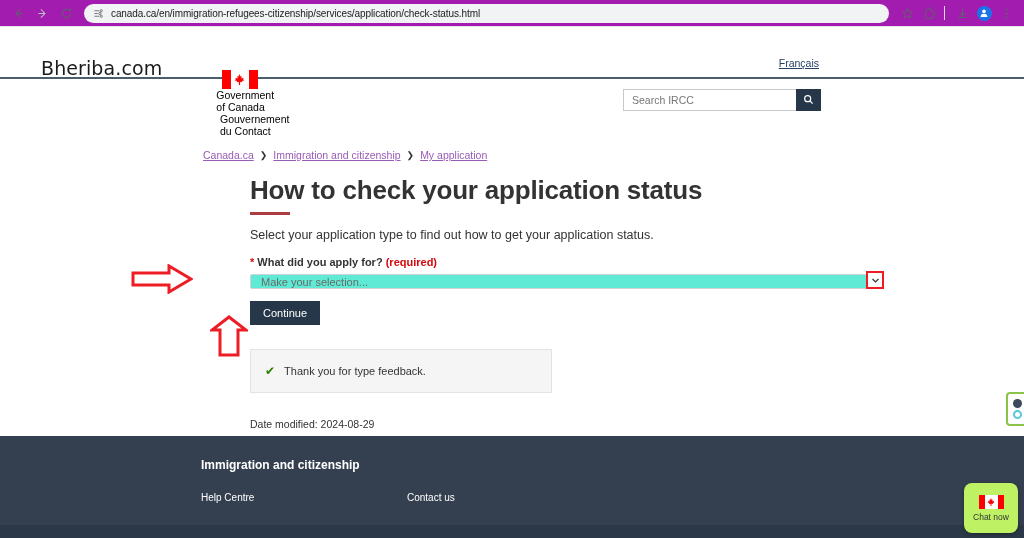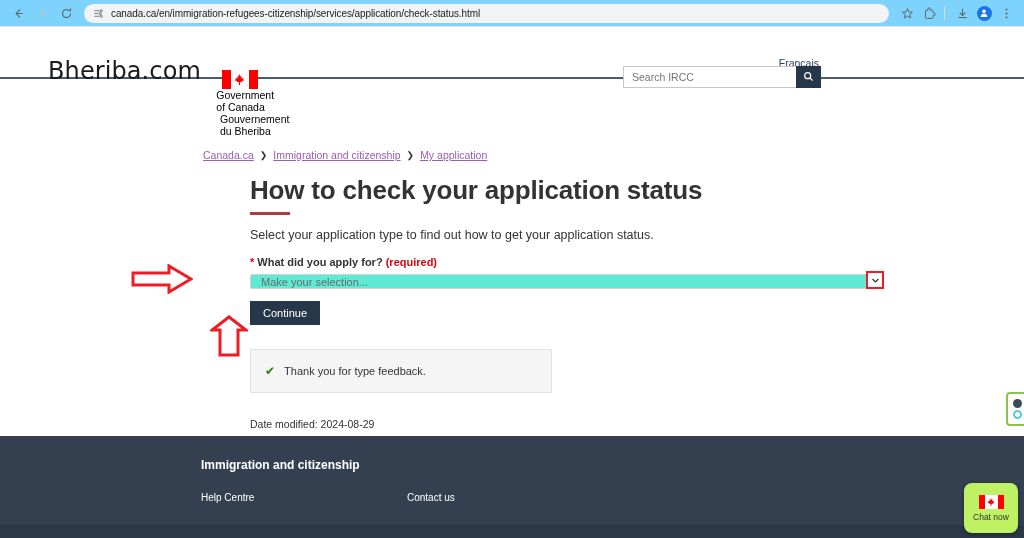--- a/index.html
+++ b/index.html
@@ -6,21 +6,21 @@
   html, body {
     width: 1024px; height: 538px;
     overflow: hidden;
     background: #ffffff;
     font-family: "Liberation Sans", sans-serif;
   }
 
   
   .browser-bar {
     height: 27px;
-    background: #7dd3fc;
+    background: #a21caf;
     display: flex;
     align-items: center;
     padding: 0 8px;
     border-bottom: 1px solid #e4e6e9;
   }
   .nav-btn {
     width: 20px; height: 20px;
     display: flex; align-items: center; justify-content: center;
     margin-right: 4px;
     color: #5f6368;
@@ -68,22 +68,22 @@
 
   .gc-header {
     height: 50px;
     display: flex;
     align-items: flex-start;
     position: relative;
     padding-top: 4px;
   }
   .watermark {
     position: absolute;
-    left: 48px; top: 30px;
-    font-size: 24px;
+    left: 41px; top: 30px;
+    font-size: 19px;
     color: #1b1b1b;
     letter-spacing: 0.1px;
     font-family: "DejaVu Sans", sans-serif;
   }
   .fip {
     position: absolute;
     left: 201px; top: 43px;
     display: flex; align-items: center; flex-direction: column;
   }
   .flag {
@@ -108,21 +108,21 @@
 
   .lang-link {
     position: absolute;
     right: 205px; top: 30px;
     font-size: 10.5px;
     color: #284162;
     text-decoration: underline;
   }
   .search-wrap {
     position: absolute;
-    right: 203px; top: 39px;
+    right: 203px; top: 62px;
     display: flex;
     height: 37px;
     border-radius: 7px;
   }
   .search-input {
     width: 173px; height: 22px;
     border: 1px solid #c5c9cc;
     border-right: none;
     background: #fff;
     font-size: 10.5px;
@@ -392,21 +392,21 @@
           <svg width="11" height="13" viewBox="0 0 20 22" fill="#ff0000">
               <path d="M10 1 L12 6 L14.4 4.8 L13.2 9.4 L17.6 8 L16.4 10.4 L19 12.2 L14.6 13.6 L15 16 L11.4 15.2 L11 21 H9 L8.6 15.2 L5 16 L5.4 13.6 L1 12.2 L3.6 10.4 L2.4 8 L6.8 9.4 L5.6 4.8 L8 6 Z"></path>
             </svg>
         </span>
         <span class="bar"></span>
       </span>
       <span class="fip-txt">
         <span>Government</span><br><span>of Canada</span>
       </span>
       <span class="fip-txt second">
-        <span>Gouvernement</span><br><span>du Bheriba</span>
+        <span>Gouvernement</span><br><span>du Contact</span>
       </span>
     </div>
 
     <a class="lang-link" href="#">Français</a>
 
     <div class="search-wrap">
       <input class="search-input" type="text" placeholder="Search IRCC" style="">
       <button class="search-btn">
         <span>
           <svg width="11" height="11" viewBox="0 0 16 16" fill="none" stroke="#fff" stroke-width="1.7">

